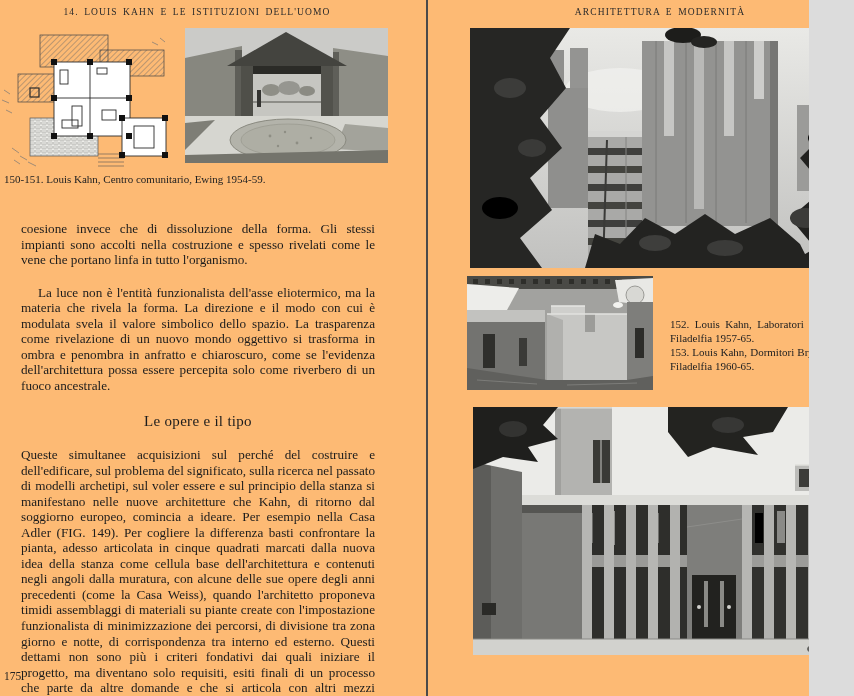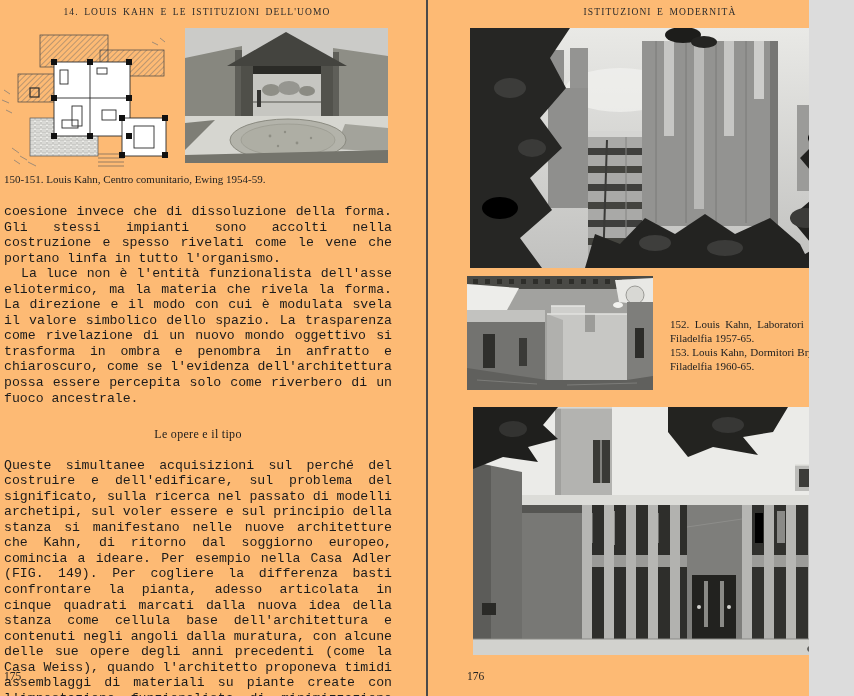--- a/index.html
+++ b/index.html
@@ -10,23 +10,23 @@
                 text-align:center;color:#2b2b2b;}
   .running-head.left{left:4px;width:386px;}
   .running-head.right{left:467px;width:386px;}
   .divider{position:absolute;left:426px;top:0;width:2px;height:696px;background:#4a4a4a;}
   .caption-left{position:absolute;top:173px;left:4px;width:386px;font-size:11px;line-height:12.5px;color:#222;}
   .captions-right{position:absolute;top:317px;left:670px;width:181px;font-size:11px;
                   line-height:14px;text-align:justify;color:#222;}
   .captions-right p{margin:0;}
   .body-text{position:absolute;top:204px;left:4px;width:388px;font-size:13.2px;
              line-height:15.55px;text-align:justify;}
-  .body-text p{margin:0;font-family:Liberation Mono, monospace;}
+  .body-text p{margin:17px;}
   .body-text p.indent{text-indent:17px;}
-  h2.section{font-size:12px;font-weight:normal;text-align:center;margin:21px 0 15px;letter-spacing:0.3px;}
+  h2.section{font-size:15px;font-weight:normal;text-align:center;margin:21px 0 15px;letter-spacing:0.3px;}
   .folio{position:absolute;top:670px;font-size:11.5px;color:#222;}
   .folio.left{left:4px;width:386px;}
   .folio.right{left:467px;width:346px;}
 </style>
 </head>
 <body>
 
 <div class="spread">
 
   <div class="running-head left">14. LOUIS KAHN E LE ISTITUZIONI DELL'UOMO</div>
@@ -124,21 +124,21 @@
     <p>coesione invece che di dissoluzione della forma. Gli stessi impianti sono accolti nella costruzione e spesso rivelati come le vene che portano linfa in tutto l'organismo.</p>
     <p class="indent">La luce non è l'entità funzionalista dell'asse eliotermico, ma la materia che rivela la forma. La direzione e il modo con cui è modulata svela il valore simbolico dello spazio. La trasparenza come rivelazione di un nuovo mondo oggettivo si trasforma in ombra e penombra in anfratto e chiaroscuro, come se l'evidenza dell'architettura possa essere percepita solo come riverbero di un fuoco ancestrale.</p>
     <h2 class="section">Le opere e il tipo</h2>
     <p>Queste simultanee acquisizioni sul perché del costruire e dell'edificare, sul problema del significato, sulla ricerca nel passato di modelli archetipi, sul voler essere e sul principio della stanza si manifestano nelle nuove architetture che Kahn, di ritorno dal soggiorno europeo, comincia a ideare. Per esempio nella Casa Adler (FIG. 149). Per cogliere la differenza basti confrontare la pianta, adesso articolata in cinque quadrati marcati dalla nuova idea della stanza come cellula base dell'architettura e contenuti negli angoli dalla muratura, con alcune delle sue opere degli anni precedenti (come la Casa Weiss), quando l'architetto proponeva timidi assemblaggi di materiali su piante create con l'impostazione funzionalista di minimizzazione dei percorsi, di divisione tra zona giorno e notte, di corrispondenza tra interno ed esterno. Questi dettami non sono più i criteri fondativi dai quali iniziare il progetto, ma diventano solo requisiti, esiti finali di un processo che parte da altre domande e che si articola con altri mezzi concettuali.</p>
   </div>
 
   <div class="folio left">175</div>
 
   <div class="divider"></div>
 
-  <div class="running-head right">ISTITUZIONI E MODERNITÀ</div>
+  <div class="running-head right">ARCHITETTURA E MODERNITÀ</div>
 
   <svg class="fig" style="left:470px;top:28px" width="383" height="240" viewBox="0 0 383 240">
     <defs>
       <linearGradient id="sky1" x1="0" y1="0" x2="0" y2="1">
         <stop offset="0" stop-color="#e9e9e6"></stop>
           <stop offset="1" stop-color="#c1c1bf"></stop>
       </linearGradient>
     </defs>
     <rect width="383" height="240" fill="url(#sky1)"></rect>
     <ellipse cx="150" cy="62" rx="55" ry="22" fill="#f2f2ef" opacity="0.7"></ellipse>
@@ -318,15 +318,14 @@
       <ellipse cx="377" cy="42" rx="6" ry="9" fill="#2e2e2b"></ellipse>
     </g>
     <g>
       <rect x="0" y="232" width="380" height="16" fill="#d2d2ce"></rect>
       <line x1="0" y1="232" x2="380" y2="232" stroke="#8a8a86" stroke-width="1"></line>
       <ellipse cx="362" cy="238" rx="16" ry="8" fill="#4a4a47"></ellipse>
       <ellipse cx="344" cy="242" rx="10" ry="5" fill="#62625f"></ellipse>
     </g>
   </svg>
 
-  <div class="folio right">176</div>
 
 </div>
 
 </body></html>

